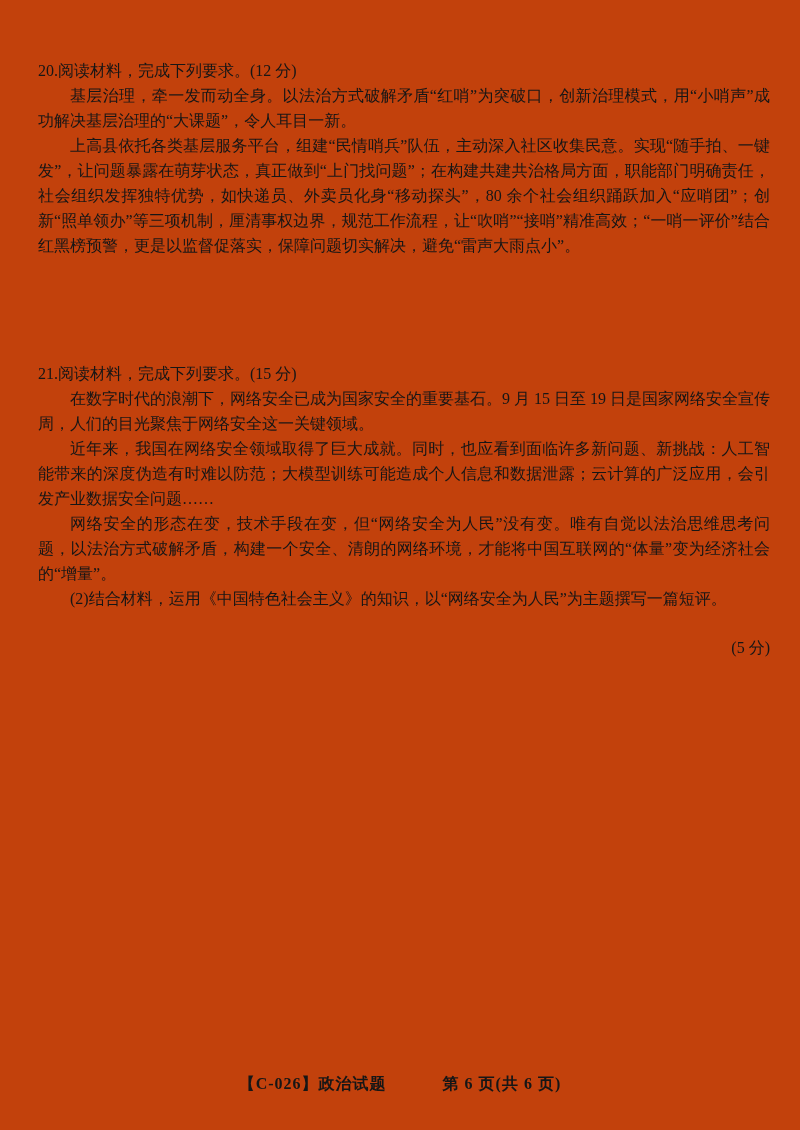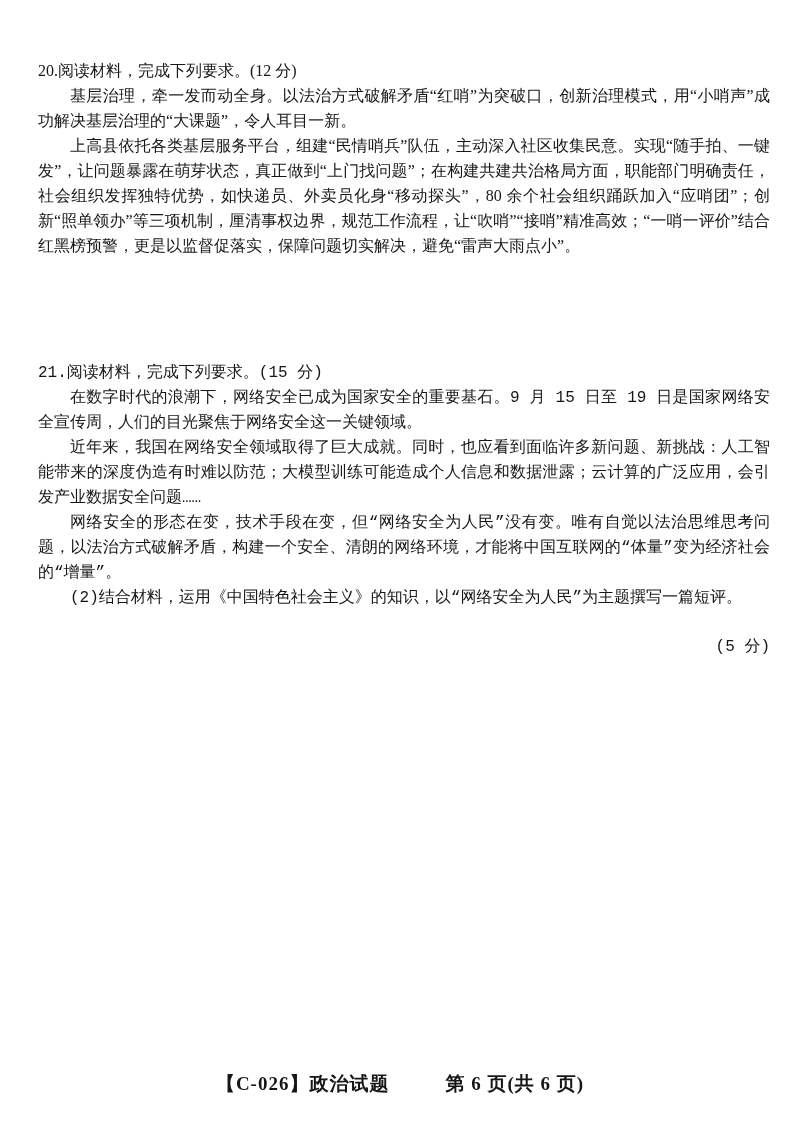--- a/index.html
+++ b/index.html
@@ -5,35 +5,35 @@
   html, body {
     margin: 0;
     padding: 0;
     background: #e8e8e8;
   }
   .page {
     position: relative;
     width: 800px;
     height: 1130px;
     margin: 0 auto;
-    background: #ffffff;
+    background: #c2410c;
     color: #161616;
     font-family: "Liberation Serif", "DejaVu Serif", serif;
     font-size: 16px;
     line-height: 25px;
     overflow: hidden;
   }
   .content {
     position: absolute;
     top: 58px;
     left: 38px;
     right: 30px;
   }
   .q-section { margin: 0; }
-  .q-section.second { margin-top: 103px; font-family: Liberation Mono, monospace; }
+  .q-section.second { margin-top: 103px; }
   p {
     margin: 0;
     text-align: justify;
   }
   p.q-header {
     text-indent: 0;
     text-align: left;
   }
   p.para {
     text-indent: 2em;
@@ -43,21 +43,21 @@
     text-indent: 0;
     margin-top: 24px;
   }
   .footer {
     position: absolute;
     left: 0;
     right: 0;
     bottom: 34px;
     text-align: center;
     font-weight: bold;
-    font-size: 19px;
+    font-size: 16px;
     letter-spacing: 1px;
   }
   .footer .gap {
     display: inline-block;
     width: 56px;
   }
 </style>
 </head>
 <body>
 

